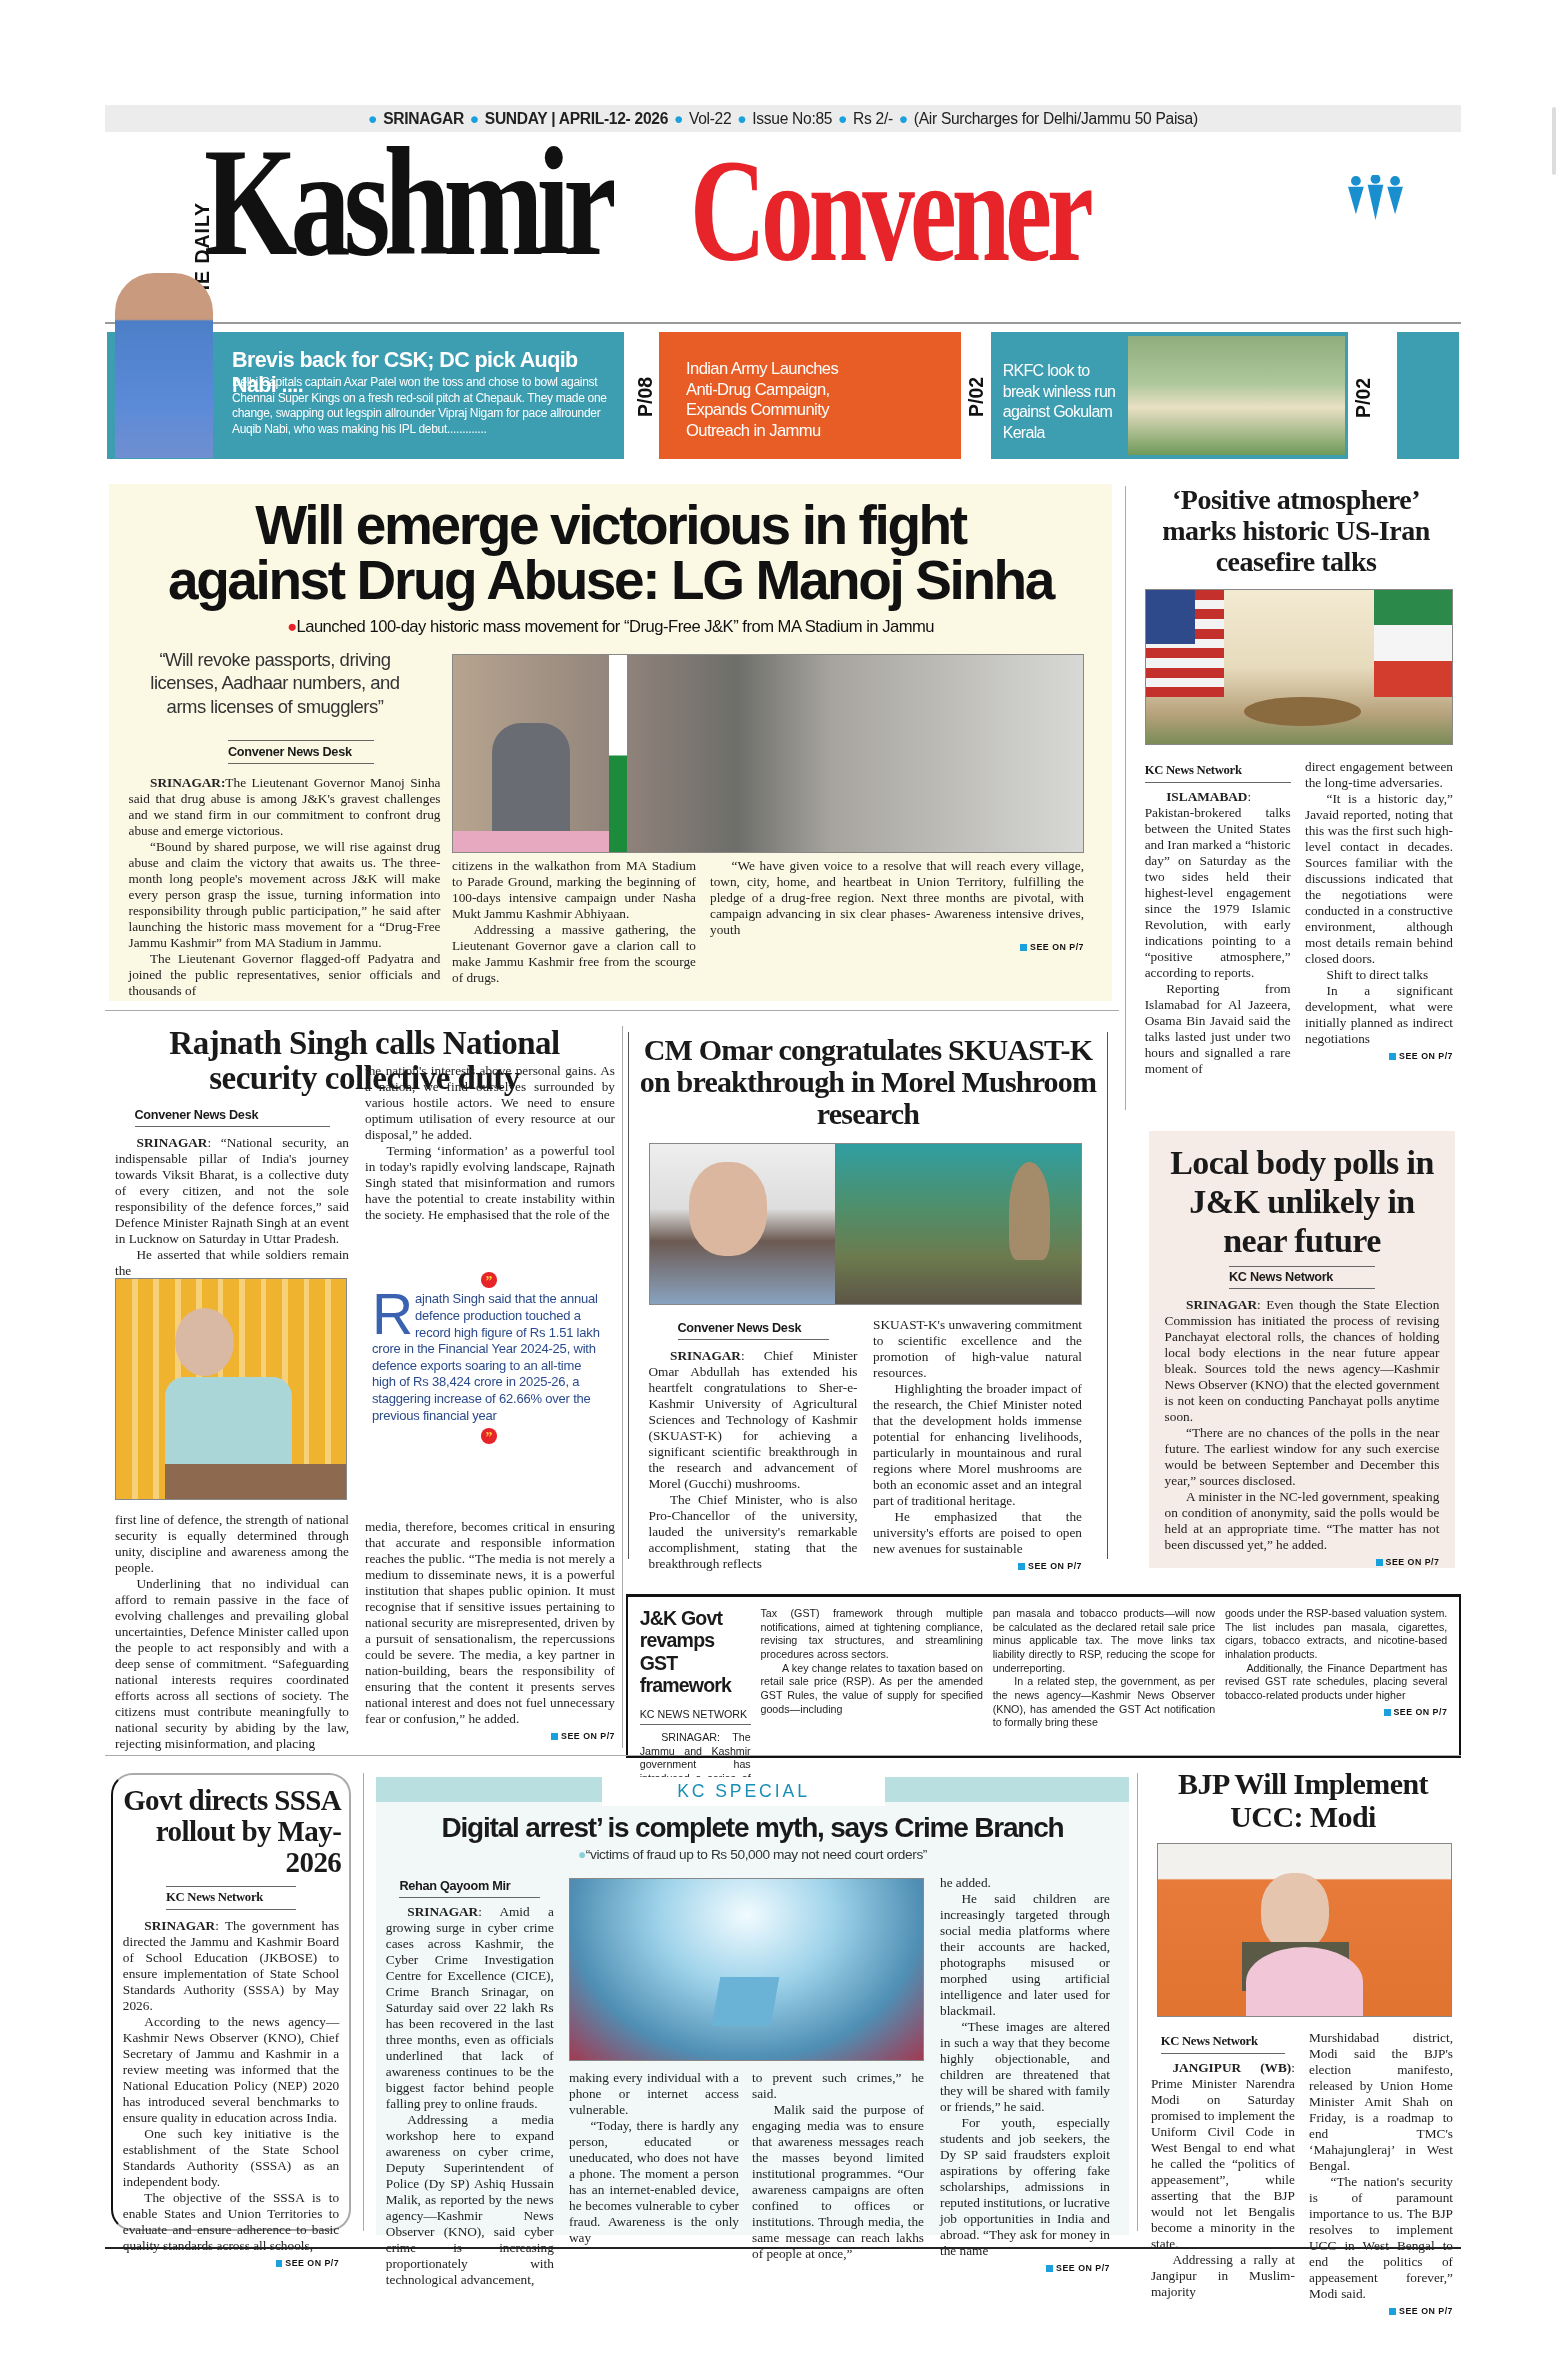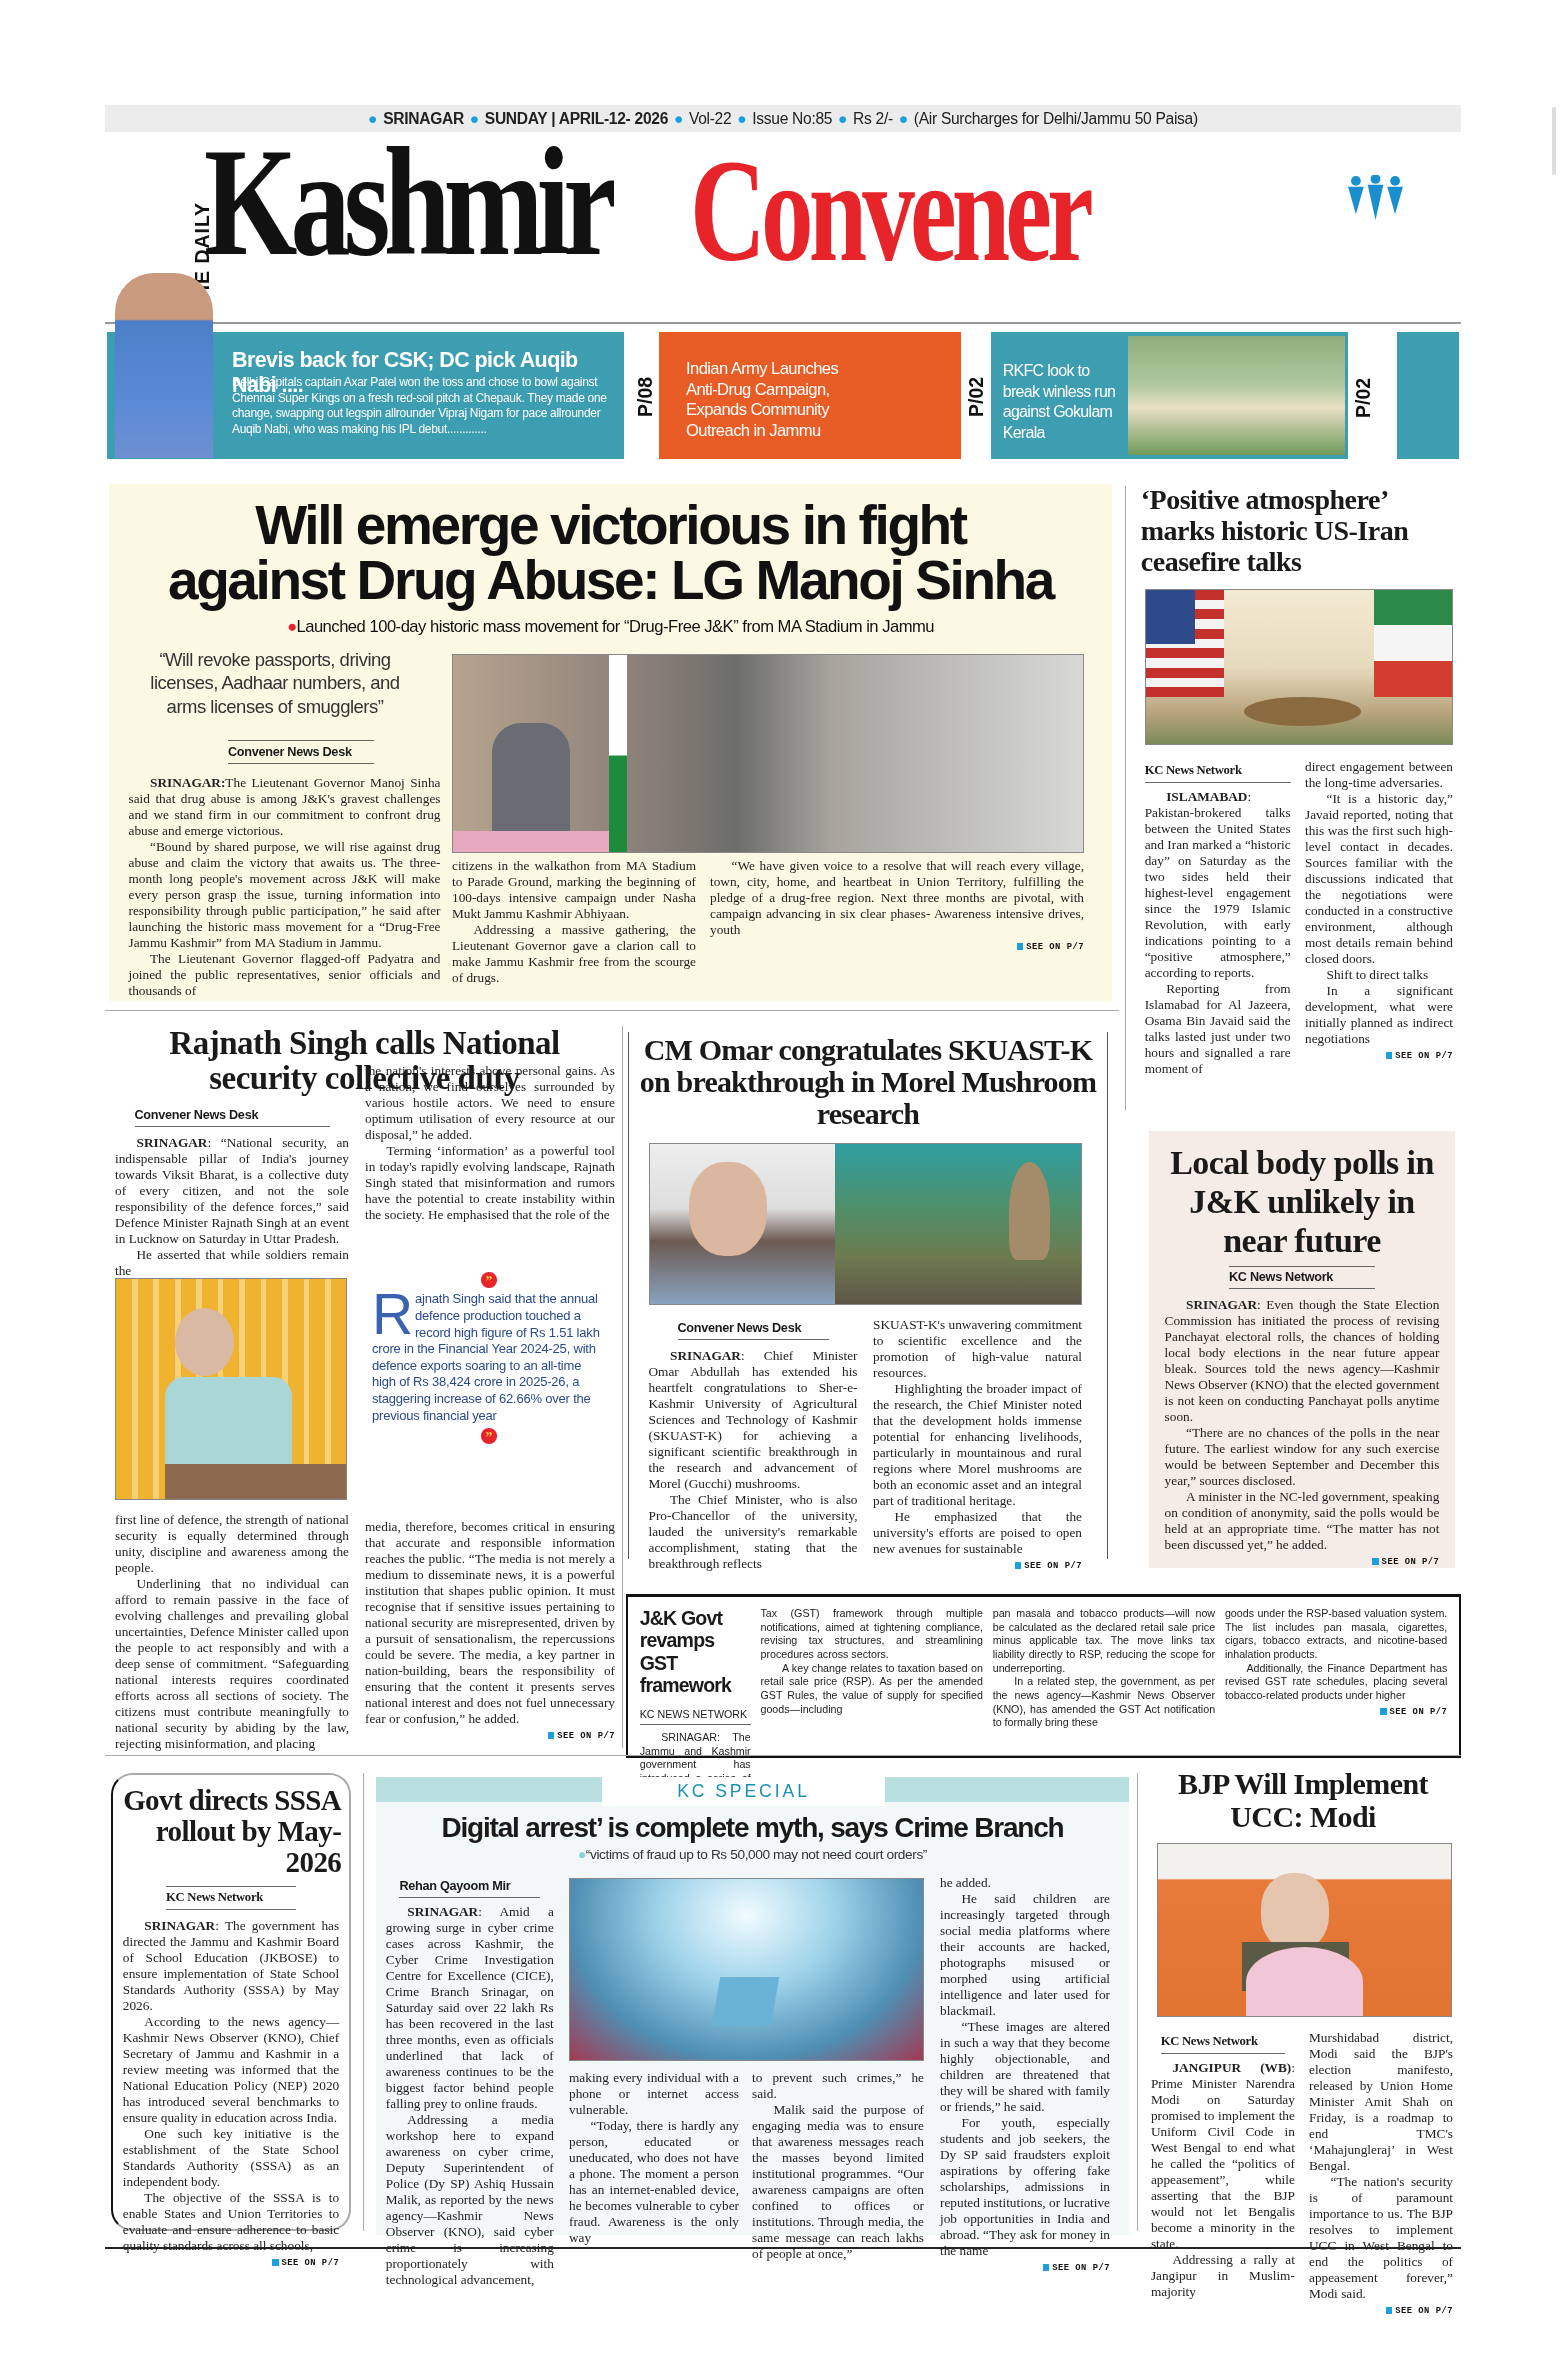--- a/index.html
+++ b/index.html
@@ -8,21 +8,21 @@
 .abs{position:absolute}
 .sans{font-family:"Liberation Sans",sans-serif}
 .cond{font-family:"Liberation Sans Narrow","Liberation Sans",sans-serif}
 .serif{font-family:"Liberation Serif",serif}
 p.body{font-size:13.3px;line-height:16px;text-align:justify;text-indent:21.5px;font-family:"Liberation Serif",serif;color:#222}
 p.body.noind{text-indent:0}
 .lead{font-weight:bold}
 .byline{font-family:"Liberation Sans",sans-serif;font-weight:bold;font-size:12.7px;text-align:left;padding:3.9px 0;letter-spacing:-0.3px}
 .byline.lined{border-top:1px solid #666;border-bottom:1px solid #666}
 .byline.under{border-bottom:1px solid #666}
-.seeon{font-family:Liberation Mono, monospace;font-weight:bold;font-size:8.8px;letter-spacing:0.5px;color:#111;text-align:right;margin-top:3.9px}
+.seeon{font-family:Liberation Sans, sans-serif;font-weight:bold;font-size:8.8px;letter-spacing:0.5px;color:#111;text-align:right;margin-top:3.9px}
 .seeon i{display:inline-block;width:6.8px;height:6.8px;background:#1aa0dc;margin-right:2.9px;vertical-align:-1px}
 .photo{position:absolute;border:1px solid #888;overflow:hidden}
 .rule{position:absolute;background:#aaa}
 .scrollbar{position:absolute;right:3.9px;top:107px;width:3.9px;height:68px;background:#ddd;border-radius:2px}
 </style>
 </head>
 <body>
 
 <div class="scrollbar"></div>
 
@@ -98,21 +98,21 @@
     <p class="body">Addressing a massive gathering, the Lieutenant Governor gave a clarion call to make Jammu Kashmir free from the scourge of drugs.</p>
   </div>
   <div class="abs" style="left:601px;top:374px;width:374px">
     <p class="body">“We have given voice to a resolve that will reach every village, town, city, home, and heartbeat in Union Territory, fulfilling the pledge of a drug-free region. Next three months are pivotal, with campaign advancing in six clear phases- Awareness intensive drives, youth</p>
     <div class="seeon"><i></i><span>SEE ON P/7</span></div>
   </div>
 </div>
 
 <div class="rule" style="left:1125px;top:486px;width:1px;height:624px"></div>
 <div class="abs" style="left:1133px;top:484px;width:326px;height:624px">
-  <div class="serif" style="text-align:left;font-size:28px;line-height:31px;font-weight:bold;letter-spacing:-0.5px;padding:0 7.8px">‘Positive atmosphere’ marks historic US-Iran ceasefire talks</div>
+  <div class="serif" style="text-align:center;font-size:28px;line-height:31px;font-weight:bold;letter-spacing:-0.5px;padding:0 7.8px">‘Positive atmosphere’ marks historic US-Iran ceasefire talks</div>
   <div class="photo" style="left:11.7px;top:105px;width:308px;height:156px;background:linear-gradient(180deg,#f3ead2 0,#e7dbbd 50%,#b8a37d 80%,#7b8b58 100%)">
     <div class="abs" style="left:0;top:0;width:78px;height:107px;background:repeating-linear-gradient(180deg,#c4302b 0 9.8px,#f3f3f3 9.8px 19.5px)">
         <div style="width:49px;height:54px;background:#2e4a8a"></div>
       </div>
     <div class="abs" style="right:0;top:0;width:78px;height:107px;background:linear-gradient(180deg,#2b8a4a 0,#2b8a4a 33%,#f5f5f5 33%,#f5f5f5 66%,#d33d2d 66%)"></div>
     <div class="abs" style="left:98px;top:107px;width:117px;height:29px;background:#8a6a3f;border-radius:50%"></div>
   </div>
   <div class="abs" style="left:11.7px;top:275px;width:146px">
     <div class="byline under" style="font-family:'Liberation Serif',serif">KC News Network</div>
     <p class="body" style="margin-top:5.9px"><span class="lead">ISLAMABAD</span><span>: Pakistan-brokered talks between the United States and Iran marked a “historic day” on Saturday as the two sides held their highest-level engagement since the 1979 Islamic Revolution, with early indications pointing to a “positive atmosphere,” according to reports.</span></p>

